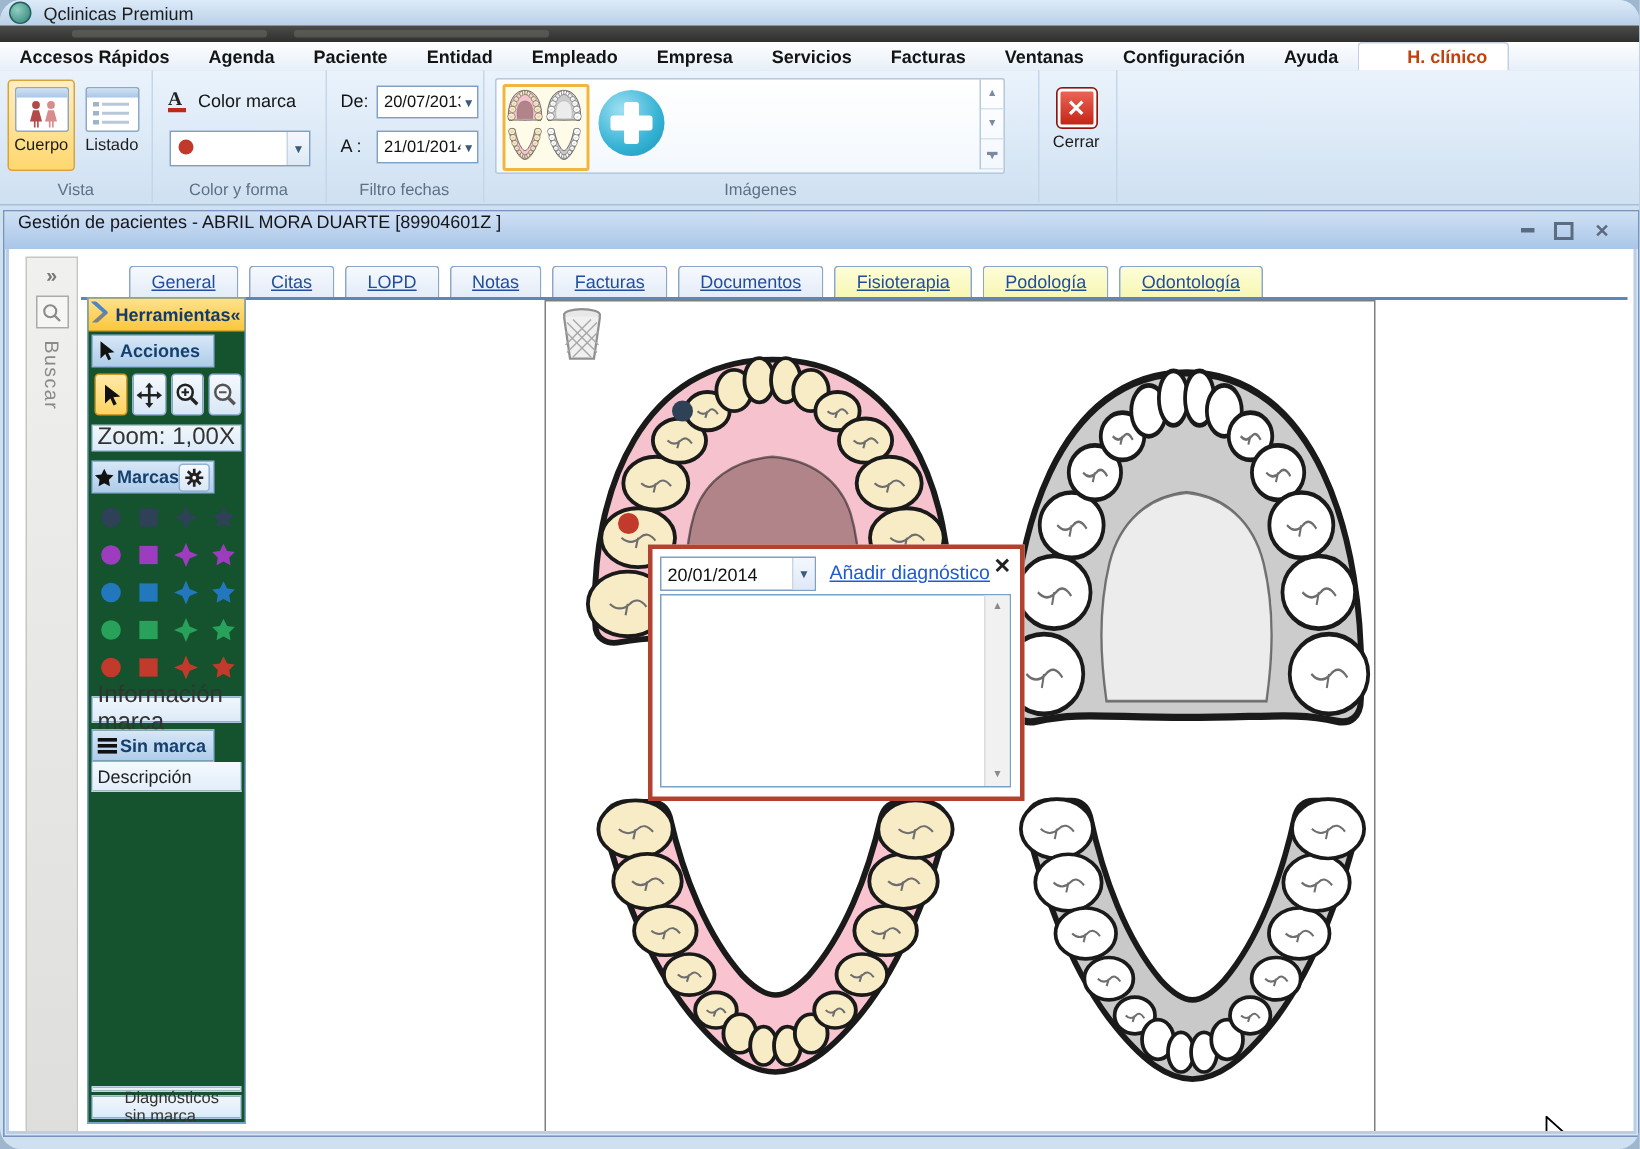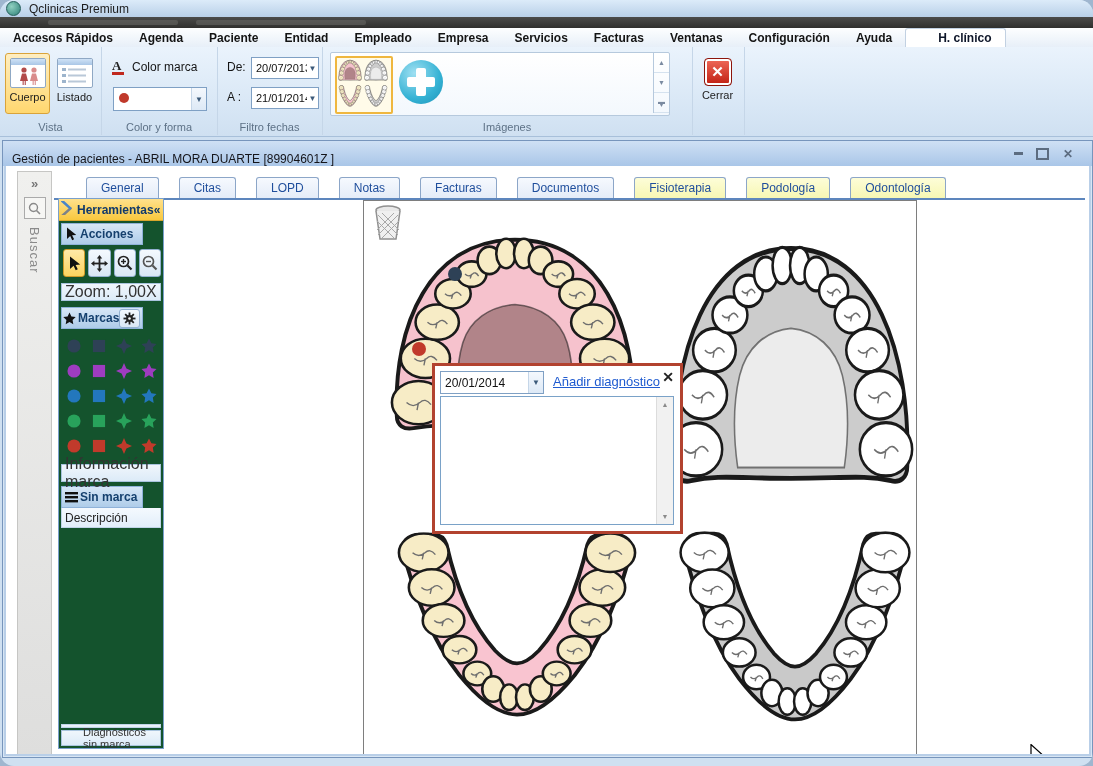--- a/index.html
+++ b/index.html
@@ -11,21 +11,21 @@
             display:flex;align-items:center;font-size:12px;color:#1c1c1c;}
   #app-icon{width:13px;height:13px;margin:0 8px 0 6px;border-radius:50%;
             background:radial-gradient(circle at 35% 35%,#8fd0c0,#2e7f77);border:1px solid #245f5a;}
   #bgwin-strip{left:0;top:17px;width:1093px;height:11px;background:linear-gradient(#4c4c4a,#2f2f2d);}
   .bg-blob{position:absolute;top:3px;height:5px;border-radius:2px;background:#6a6a66;opacity:.55;}
   
   #menurow{left:0;top:28px;width:1093px;height:19px;background:linear-gradient(#fdfeff,#e7eff8);
            border-bottom:1px solid #d2dfee;display:flex;align-items:stretch;font-size:12px;color:#141414;font-weight:bold;}
   .menu-item{padding:0 13px;display:flex;align-items:center;white-space:nowrap;cursor:default;}
   .menu-item.active{background:#ffffff;border:1px solid #c2d1e2;border-bottom:none;
-                    border-radius:3px 3px 0 0;color:#0f172a;padding-left:32px;}
+                    border-radius:3px 3px 0 0;color:#c2410c;padding-left:32px;}
   
   #ribbon{left:0;top:47px;width:1093px;height:89px;background:linear-gradient(#eaf3fc,#d7e6f5 70%,#cfe0f1);
           border-bottom:1px solid #a8c0da;}
   .rgroup{position:absolute;top:0;height:88px;border-right:1px solid #c5d6e8;}
   .rgroup-label{position:absolute;bottom:2px;left:0;right:0;text-align:center;font-size:11px;color:#5d7186;}
   .big-btn{position:absolute;width:45px;height:61px;border:1px solid transparent;border-radius:3px;
            display:flex;flex-direction:column;align-items:center;justify-content:flex-start;padding-top:4px;box-sizing:border-box;}
   .big-btn.selected{background:linear-gradient(#ffeec0,#ffd76f);border-color:#d9a33a;}
   .big-btn .blabel{font-size:11px;color:#1c1c1c;margin-top:3px;}
   .mini-frame{width:34px;height:28px;background:#fff;border:1px solid #8fa8c4;border-radius:2px;position:relative;overflow:hidden;}
@@ -48,31 +48,31 @@
               display:flex;flex-direction:column;}
   #img-scroll div{flex:1;display:flex;align-items:center;justify-content:center;font-size:7px;color:#7a8aa0;
                   border-bottom:1px solid #d5e2ef;}
   #cerrar-icon{width:26px;height:26px;border-radius:4px;background:linear-gradient(#ef6a5a,#c01f12);
                border:1px solid #8d150c;box-shadow:inset 0 0 0 2px #fff;display:flex;align-items:center;justify-content:center;
                color:#fff;font-weight:bold;font-size:15px;}
   
   #mdi{left:2px;top:140px;width:1089px;height:616px;border:1px solid #7795bc;
        background:#b9cfe8;box-shadow:inset 0 0 0 1px #d8e6f4;}
   #mdi-title{position:absolute;left:0;top:0;right:0;height:25px;background:linear-gradient(#cfe0f4,#a9c6e8);
-             display:flex;align-items:flex-end;font-size:12px;color:#15151a;padding-left:9px;box-sizing:border-box;}
+             display:flex;align-items:flex-start;font-size:12px;color:#15151a;padding-left:9px;box-sizing:border-box;}
   .winbtn{position:absolute;top:5px;width:20px;height:15px;display:flex;align-items:center;justify-content:center;}
   .winbtn .bar{width:9px;height:3px;background:#5c6c80;}
   .winbtn .box{width:9px;height:8px;border:2px solid #5c6c80;}
   .winbtn .x{color:#5c6c80;font-size:12px;font-weight:bold;line-height:1;}
   #mdi-content{position:absolute;left:3px;top:25px;right:3px;bottom:3px;background:#ffffff;overflow:hidden;}
   
   #tabrow{position:absolute;left:80px;top:11px;height:21px;display:flex;}
   .ptab{height:20px;line-height:20px;font-size:12px;color:#1f4e9c;
-        border:1px solid #8ca6c8;border-bottom:none;border-radius:3px 3px 0 0;margin-right:20px;
-        background:linear-gradient(#f6f9fe,#e4ecf8);padding:0 14px;white-space:nowrap;}
+        border:1px solid #8ca6c8;border-bottom:none;border-radius:3px 3px 0 0;margin-right:7px;
+        background:linear-gradient(#f6f9fe,#e4ecf8);padding:0 14px;white-space:nowrap;text-decoration:underline;}
   .ptab.yellow{background:linear-gradient(#fdfdd8,#f7f7b4);}
   #tab-underline{position:absolute;left:48px;top:32px;right:4px;height:2px;background:#5d86bd;}
   
   #buscar{position:absolute;left:11px;top:5px;width:33px;height:585px;background:linear-gradient(#f0f0ee,#dededd);
           border:1px solid #c6c6c4;display:flex;flex-direction:column;align-items:center;}
   #buscar .chev{font-size:13px;color:#777;font-weight:bold;margin-top:4px;}
   #buscar .mag{width:20px;height:20px;border:1px solid #aaa;background:#f6f6f4;margin-top:6px;
                display:flex;align-items:center;justify-content:center;}
   #buscar .vtext{writing-mode:vertical-rl;font-size:13px;color:#8a8a8a;margin-top:8px;letter-spacing:1px;}
   

